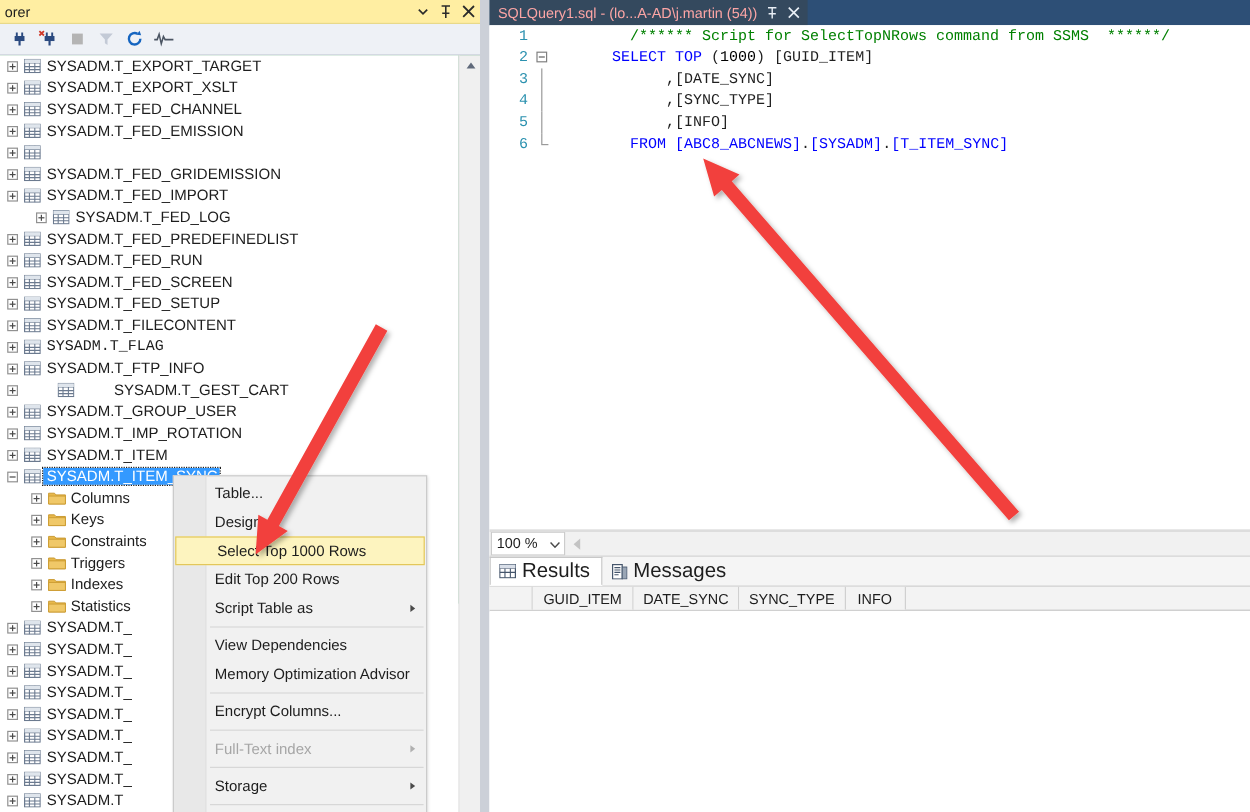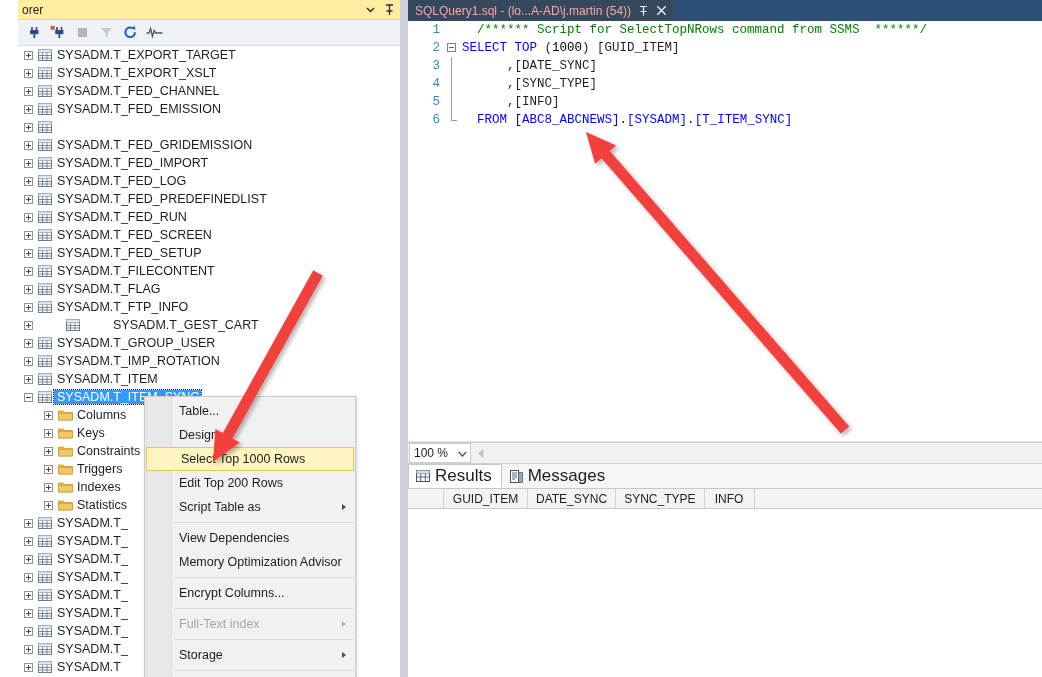--- a/index.html
+++ b/index.html
@@ -8,21 +8,21 @@
     width: 1042px; height: 677px;
     overflow: hidden;
     background: #ffffff;
     font-family: "Liberation Sans", sans-serif;
     -webkit-font-smoothing: antialiased;
   }
   #root { position: relative; width: 1042px; height: 677px; }
 
   
   #object-explorer {
-    position: absolute; left: 18px; top: 0;
+    position: absolute; left: 0; top: 0;
     width: 400px; height: 503px;
     background: #15803d;
   }
   #oe-titlebar {
     position: absolute; left: 0; top: 0; width: 400px; height: 20px;
     background: #ffeea2;
     border-bottom: 1px solid #e8d98a;
     display: flex; align-items: center;
   }
   #oe-title-text {
@@ -137,21 +137,21 @@
     content: ""; position: absolute; left: 1px; top: 3px;
     width: 5px; height: 1px; background: #606060;
   }
   .fold-line {
     position: absolute; left: 5px; top: 0; width: 1px; height: 18px; background: #9a9a9a;
   }
   .fold-line.end { height: 9px; }
   .fold-line.end::after {
     content: ""; position: absolute; left: 0; top: 9px; width: 6px; height: 1px; background: #9a9a9a;
   }
-  .code-text { padding-left: 2px; }
+  .code-text { padding-left: 2px; margin-left: 48px; }
   .c-comment { color: #008000; }
   .c-keyword { color: #0000ff; }
   .c-number  { color: #000000; }
   .c-ident   { color: #1f1f1f; }
   .c-schema  { color: #0000ff; }
   .c-punct   { color: #1f1f1f; }
 
   #code-bottom-rule {
     position: absolute; left: 0; top: 441px; width: 634px; height: 1px; background: #e3e3e3;
   }
@@ -383,21 +383,21 @@
           </span>
           <span class="tbl-icon">
             <svg width="14" height="12" viewBox="0 0 14 12">
               <rect x="0.5" y="0.5" width="13" height="11" fill="#ffffff" stroke="#6b7a8f"></rect>
               <path d="M0.5 3.5 H13.5 M0.5 6.5 H13.5 M0.5 9 H13.5 M4.5 0.5 V11.5 M9 0.5 V11.5" stroke="#6b7a8f" stroke-width="0.9" fill="none"></path>
               <rect x="0.5" y="0.5" width="13" height="3" fill="#dfe5ec"></rect>
             </svg>
           </span>
           <span class="tree-label">SYSADM.T_FED_IMPORT</span>
         </div>
-        <div class="tree-row" style="padding-left: 2px;">
+        <div class="tree-row" style="padding-left: 2px; margin-left: 24px;">
           <span class="expander">
             <span class="exp-box plus"></span>
           </span>
           <span class="tbl-icon">
             <svg width="14" height="12" viewBox="0 0 14 12">
               <rect x="0.5" y="0.5" width="13" height="11" fill="#ffffff" stroke="#6b7a8f"></rect>
               <path d="M0.5 3.5 H13.5 M0.5 6.5 H13.5 M0.5 9 H13.5 M4.5 0.5 V11.5 M9 0.5 V11.5" stroke="#6b7a8f" stroke-width="0.9" fill="none"></path>
               <rect x="0.5" y="0.5" width="13" height="3" fill="#dfe5ec"></rect>
             </svg>
           </span>
@@ -461,21 +461,21 @@
           </span>
           <span class="tbl-icon">
             <svg width="14" height="12" viewBox="0 0 14 12">
               <rect x="0.5" y="0.5" width="13" height="11" fill="#ffffff" stroke="#6b7a8f"></rect>
               <path d="M0.5 3.5 H13.5 M0.5 6.5 H13.5 M0.5 9 H13.5 M4.5 0.5 V11.5 M9 0.5 V11.5" stroke="#6b7a8f" stroke-width="0.9" fill="none"></path>
               <rect x="0.5" y="0.5" width="13" height="3" fill="#dfe5ec"></rect>
             </svg>
           </span>
           <span class="tree-label">SYSADM.T_FILECONTENT</span>
         </div>
-        <div class="tree-row" style="padding-left: 2px;">
+        <div class="tree-row" style="padding-left: 2px; font-family: Liberation Mono, monospace;">
           <span class="expander">
             <span class="exp-box plus"></span>
           </span>
           <span class="tbl-icon">
             <svg width="14" height="12" viewBox="0 0 14 12">
               <rect x="0.5" y="0.5" width="13" height="11" fill="#ffffff" stroke="#6b7a8f"></rect>
               <path d="M0.5 3.5 H13.5 M0.5 6.5 H13.5 M0.5 9 H13.5 M4.5 0.5 V11.5 M9 0.5 V11.5" stroke="#6b7a8f" stroke-width="0.9" fill="none"></path>
               <rect x="0.5" y="0.5" width="13" height="3" fill="#dfe5ec"></rect>
             </svg>
           </span>

